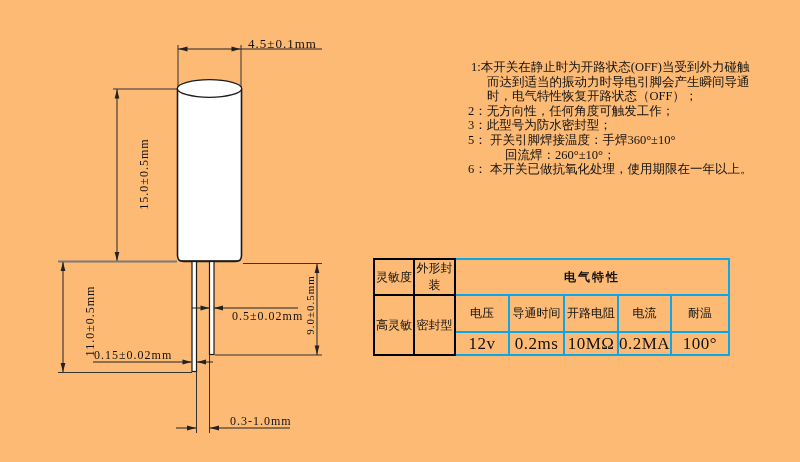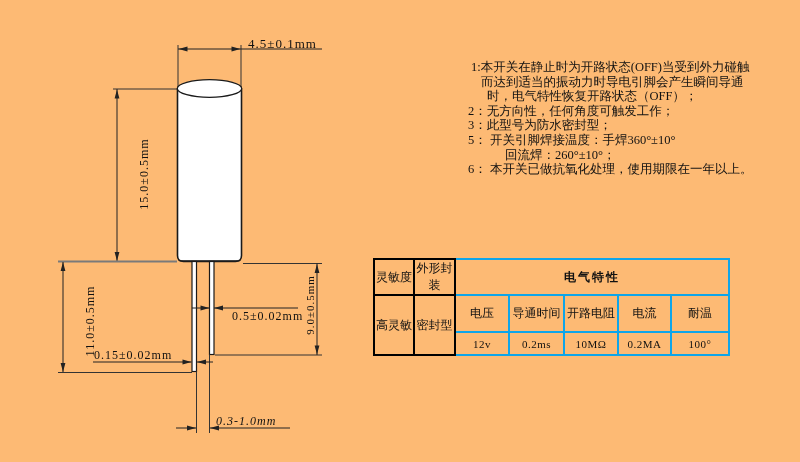--- a/index.html
+++ b/index.html
@@ -14,34 +14,34 @@
   .dim-label{position:absolute;font-size:12px;letter-spacing:1px;white-space:nowrap;
              color:#111;}
   .dim-label.rot{transform:translate(-50%,-50%) rotate(-90deg);}
   .dim-top{font-size:13px;}
   .dim-9{font-size:11px;}
 
   .notes{position:absolute;left:465px;top:60px;width:330px;font-size:12.5px;
          line-height:14.6px;color:#111;}
   .notes .nl{white-space:nowrap;}
   .n0{margin-left:6px;}
-  .n1{margin-left:16px;}
+  .n1{margin-left:22px;}
   .n2{margin-left:20px;}
   .n3{margin-left:22px;}
   .n4,.n5,.n6,.n7,.n9{margin-left:3px;}
   .n8{margin-left:40px;}
 
   table.spec{position:absolute;left:373px;top:258px;border-collapse:collapse;
              table-layout:fixed;width:355px;}
   table.spec td{border:2px solid #0ea5e9;text-align:center;vertical-align:middle;
                 padding:0;font-size:12px;color:#111;overflow:hidden;}
   table.spec td.thick{border:2px solid #000;}
   table.spec tr.r1 td{height:25px;}
   table.spec tr.r2 td{height:35px;}
-  table.spec tr.r3 td{height:21px;font-size:11px;letter-spacing:0.5px;}
+  table.spec tr.r3 td{height:21px;font-size:17px;letter-spacing:0.5px;}
   td.title-cell{font-size:15px;font-weight:bold;letter-spacing:2px;}
   td.pkg-hdr{font-size:10px;margin-left:10px;}
 </style>
 </head>
 <body>
 
 <div class="page">
 
   <svg class="drawing" width="800" height="462" viewBox="0 0 800 462">
 
@@ -108,21 +108,21 @@
       <polygon points="210,428 219,425.6 219,430.4"></polygon>
     </g>
   </svg>
 
   <div class="dim-label dim-top" style="left:248px;top:36px;">4.5±0.1mm</div>
   <div class="dim-label rot" style="left:144px;top:174px;">15.0±0.5mm</div>
   <div class="dim-label rot" style="left:90px;top:321px;">11.0±0.5mm</div>
   <div class="dim-label rot dim-9" style="left:310px;top:305px;">9.0±0.5mm</div>
   <div class="dim-label" style="left:232px;top:309px;">0.5±0.02mm</div>
   <div class="dim-label" style="left:94px;top:348px;">0.15±0.02mm</div>
-  <div class="dim-label" style="left:216px;top:414px;font-style:italic;">0.3-1.0mm</div>
+  <div class="dim-label" style="left:230px;top:414px;">0.3-1.0mm</div>
 
   <div class="notes">
     <div class="nl n0">1:本开关在静止时为开路状态(OFF)当受到外力碰触</div>
     <div class="nl n1">而达到适当的振动力时导电引脚会产生瞬间导通</div>
     <div class="nl n3">时，电气特性恢复开路状态（OFF）；</div>
     <div class="nl n4">2：无方向性，任何角度可触发工作；</div>
     <div class="nl n5">3：此型号为防水密封型；</div>
     <div class="nl n7">5：  开关引脚焊接温度：手焊360°±10°</div>
     <div class="nl n8">回流焊：260°±10°；</div>
     <div class="nl n9">6：  本开关已做抗氧化处理，使用期限在一年以上。</div>

